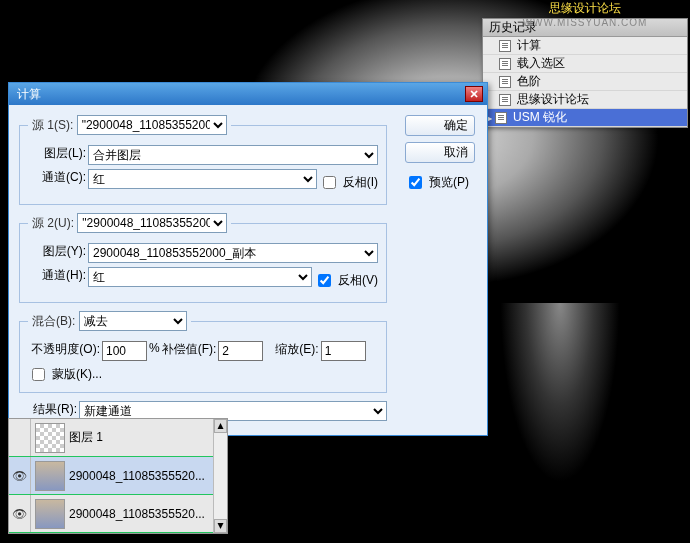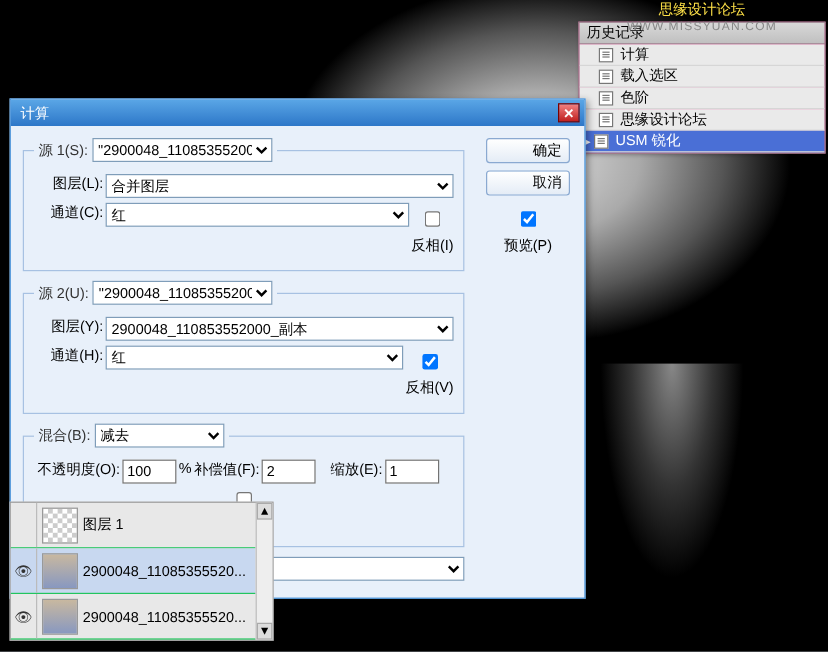--- a/index.html
+++ b/index.html
@@ -11,21 +11,21 @@
   .watermark .line2 { font-size:10px; color:#888; letter-spacing:1px; }
 
   
   .dialog { position: absolute; left: 8px; top: 82px; width: 480px; background: #E8F0FA; border: 1px solid #3a8ad6; box-shadow: 2px 2px 6px rgba(0,0,0,.4); }
   .titlebar { height: 22px; background: linear-gradient(#5aa6e6,#2d77c8); display:flex; align-items:center; padding:0 4px 0 8px; color:#fff; }
   .titlebar .ttl { flex:1; }
   .closebtn { width:18px; height:16px; background:linear-gradient(#f08080,#c02020); border:1px solid #7a0000; display:flex; align-items:center; justify-content:center; color:#fff; font-weight:bold; font-size:11px; cursor:pointer; }
   .dlg-body { padding: 10px; position: relative; }
   .btncol { position:absolute; right:12px; top:10px; width:70px; display:flex; flex-direction:column; gap:6px; align-items:stretch; }
   .winbtn { height:21px; background:linear-gradient(#fff,#e4ecf6); border:1px solid #8aa9d1; border-radius:3px; text-align:center; line-height:19px; cursor:pointer;padding-left:32px; }
-  .chk { display:flex; align-items:center; gap:4px; margin-top:4px;flex-direction:column; }
+  .chk { display:flex; align-items:center; gap:4px; margin-top:4px; }
   .chk input { width:13px; height:13px; }
 
   fieldset { border:1px solid #a7c1e2; margin:0 90px 8px 0; padding: 6px 8px 8px; }
   legend { padding:0 4px; color:#333; }
   .row { display:flex; align-items:flex-start; gap:2px; margin:4px 0; }
   .lbl { width: 58px; text-align:right; }
   .lbl.nar { width:auto; }
   select.cmb { flex:1; height:20px; background:#fff; border:1px solid #7f9db9; }
   select.cmb.sm { flex:0 0 150px; width:150px; }
   input.num { width:45px; height:20px; border:1px solid #737373; text-align:left; padding:0 3px; }

